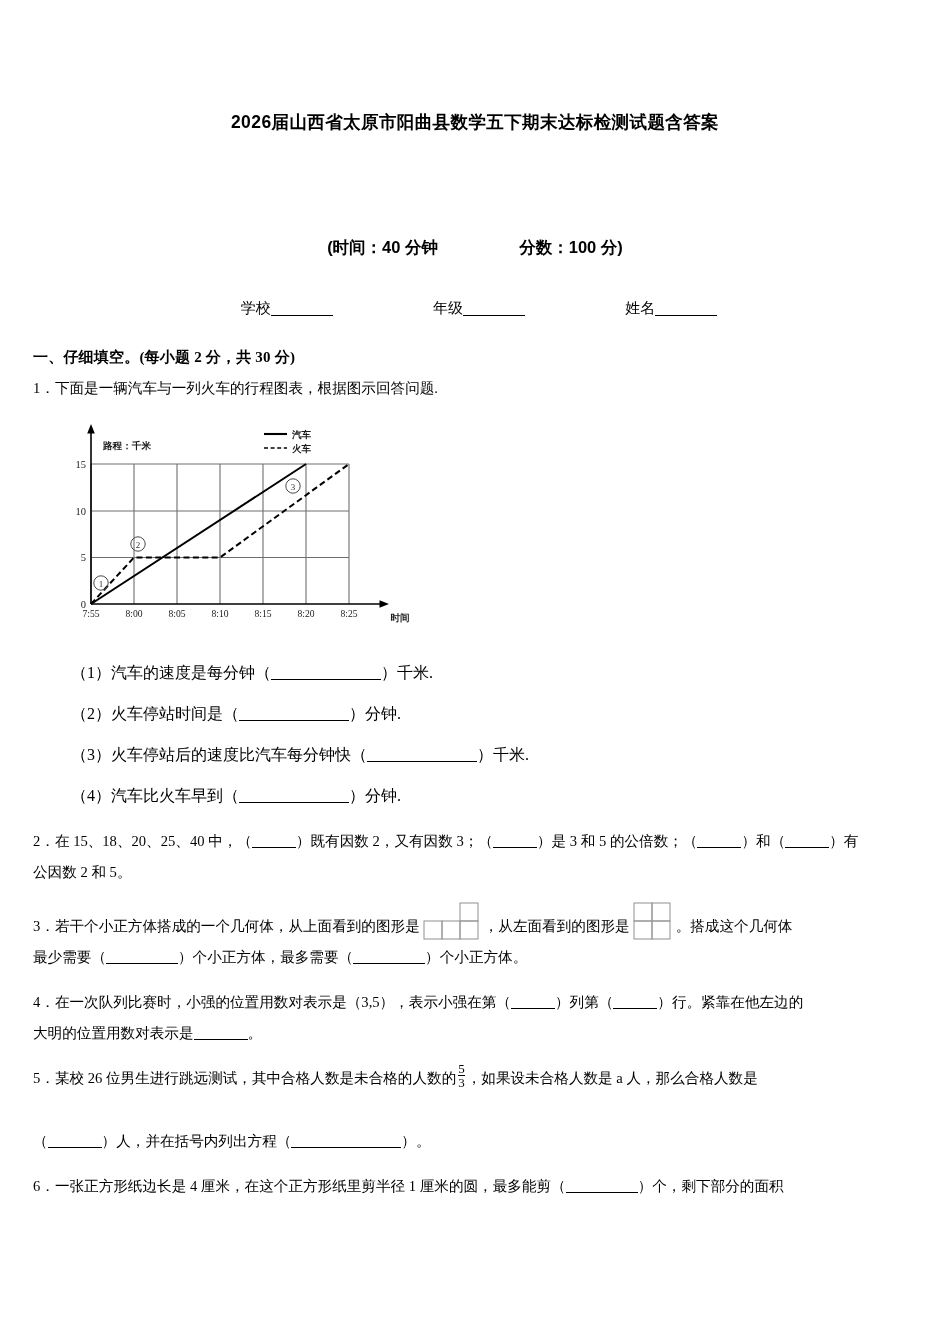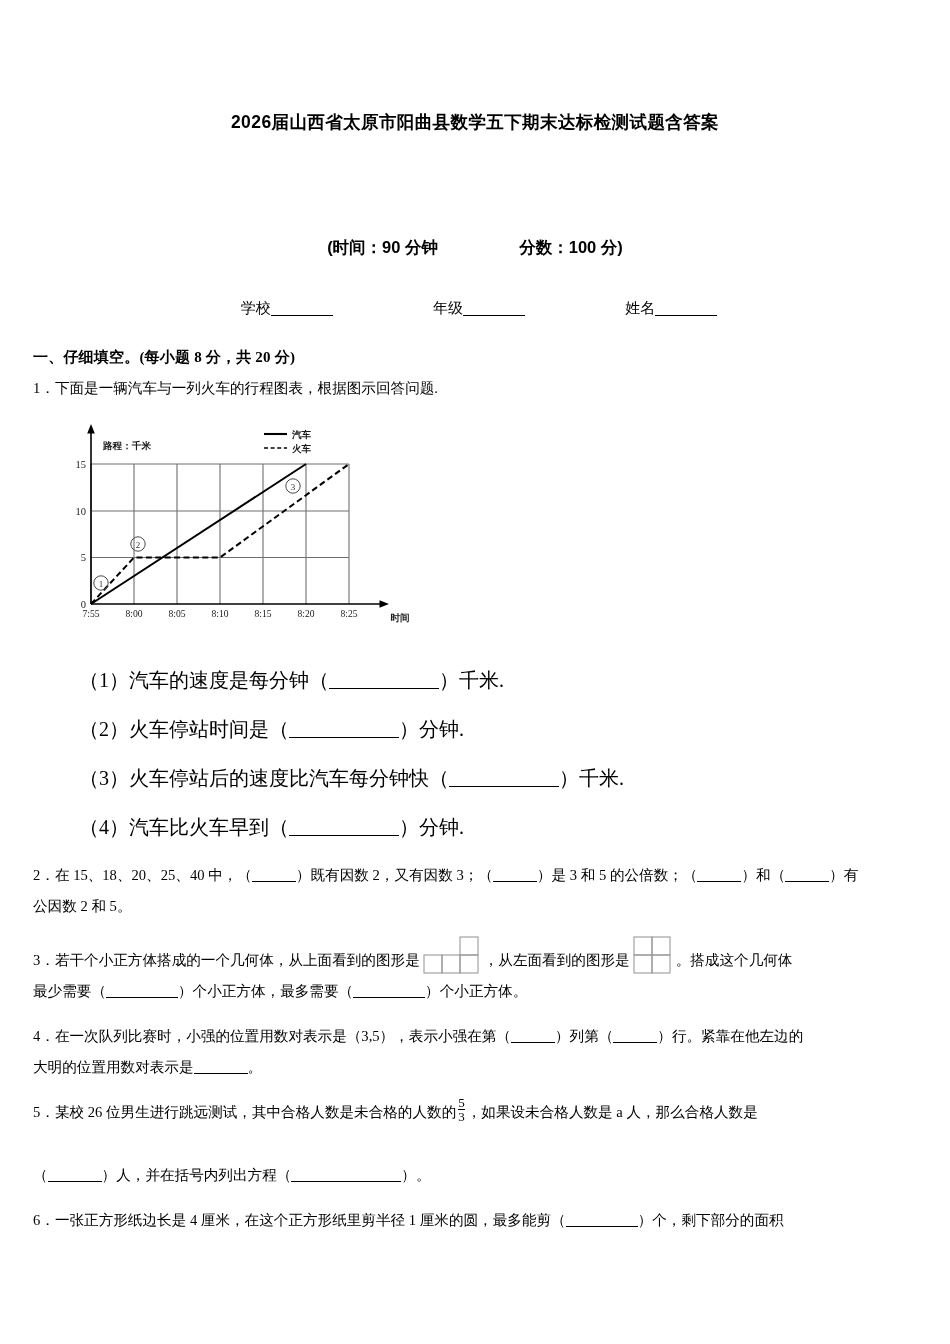--- a/index.html
+++ b/index.html
@@ -40,21 +40,21 @@
   .sec-head{font-size:15px;font-weight:bold;letter-spacing:.2px;margin:0 0 6px 0;}
   .q{font-size:14.6px;line-height:31px;margin:0;text-align:justify;}
   .q.pad{margin-top:14px;}
   .qn{display:inline;}
   .blank{display:inline-block;border-bottom:1px solid #000;height:13px;vertical-align:-2px;}
   .b-xs{width:44px;}
   .b-s{width:54px;}
   .b-m{width:72px;}
   .b-xl{width:110px;}
 
-  .sub{font-size:20px;line-height:33px;margin:16px;padding-left:30px;}
+  .sub{font-size:16px;line-height:33px;margin:8px;padding-left:30px;}
 
   
   .chart-wrap{margin:12px 0 0 36px;}
 
   
   .shape{display:inline-block;vertical-align:-9px;margin:0 3px;}
   .shape svg{display:block;}
 
   
   .frac{display:inline-block;vertical-align:-6px;text-align:center;margin:0 2px;
@@ -63,36 +63,36 @@
   .frac .den{display:block;border-top:1px solid #000;padding-top:0px;}
 </style>
 </head>
 <body>
 
 <div class="page">
 
   <div class="doc-title">2026届山西省太原市阳曲县数学五下期末达标检测试题含答案</div>
 
   <div class="meta-line">
-    <span>(时间：90 分钟</span>
+    <span>(时间：40 分钟</span>
     <span class="meta-gap"></span>
     <span>分数：100 分)</span>
   </div>
 
   <div class="fields-line">
     <span class="fld"><span>学校</span><span class="ul-s"></span></span>
     <span class="sp1"></span>
     <span class="fld"><span>年级</span><span class="ul-s"></span></span>
     <span class="sp1"></span>
     <span class="fld"><span>姓名</span><span class="ul-s"></span></span>
   </div>
 
   <div class="content">
 
-    <p class="sec-head">一、仔细填空。(每小题 8 分，共 20 分)</p>
+    <p class="sec-head">一、仔细填空。(每小题 2 分，共 30 分)</p>
 
     <p class="q"><span class="qn">1．</span><span>下面是一辆汽车与一列火车的行程图表，根据图示回答问题.</span></p>
 
     <div class="chart-wrap">
       <svg width="350" height="228" viewBox="0 0 350 228">
 
         <g stroke="#6e6e6e" stroke-width="1.1">
           <line x1="22" y1="48" x2="22" y2="188"></line>
           <line x1="65" y1="48" x2="65" y2="188"></line>
           <line x1="108" y1="48" x2="108" y2="188"></line>

